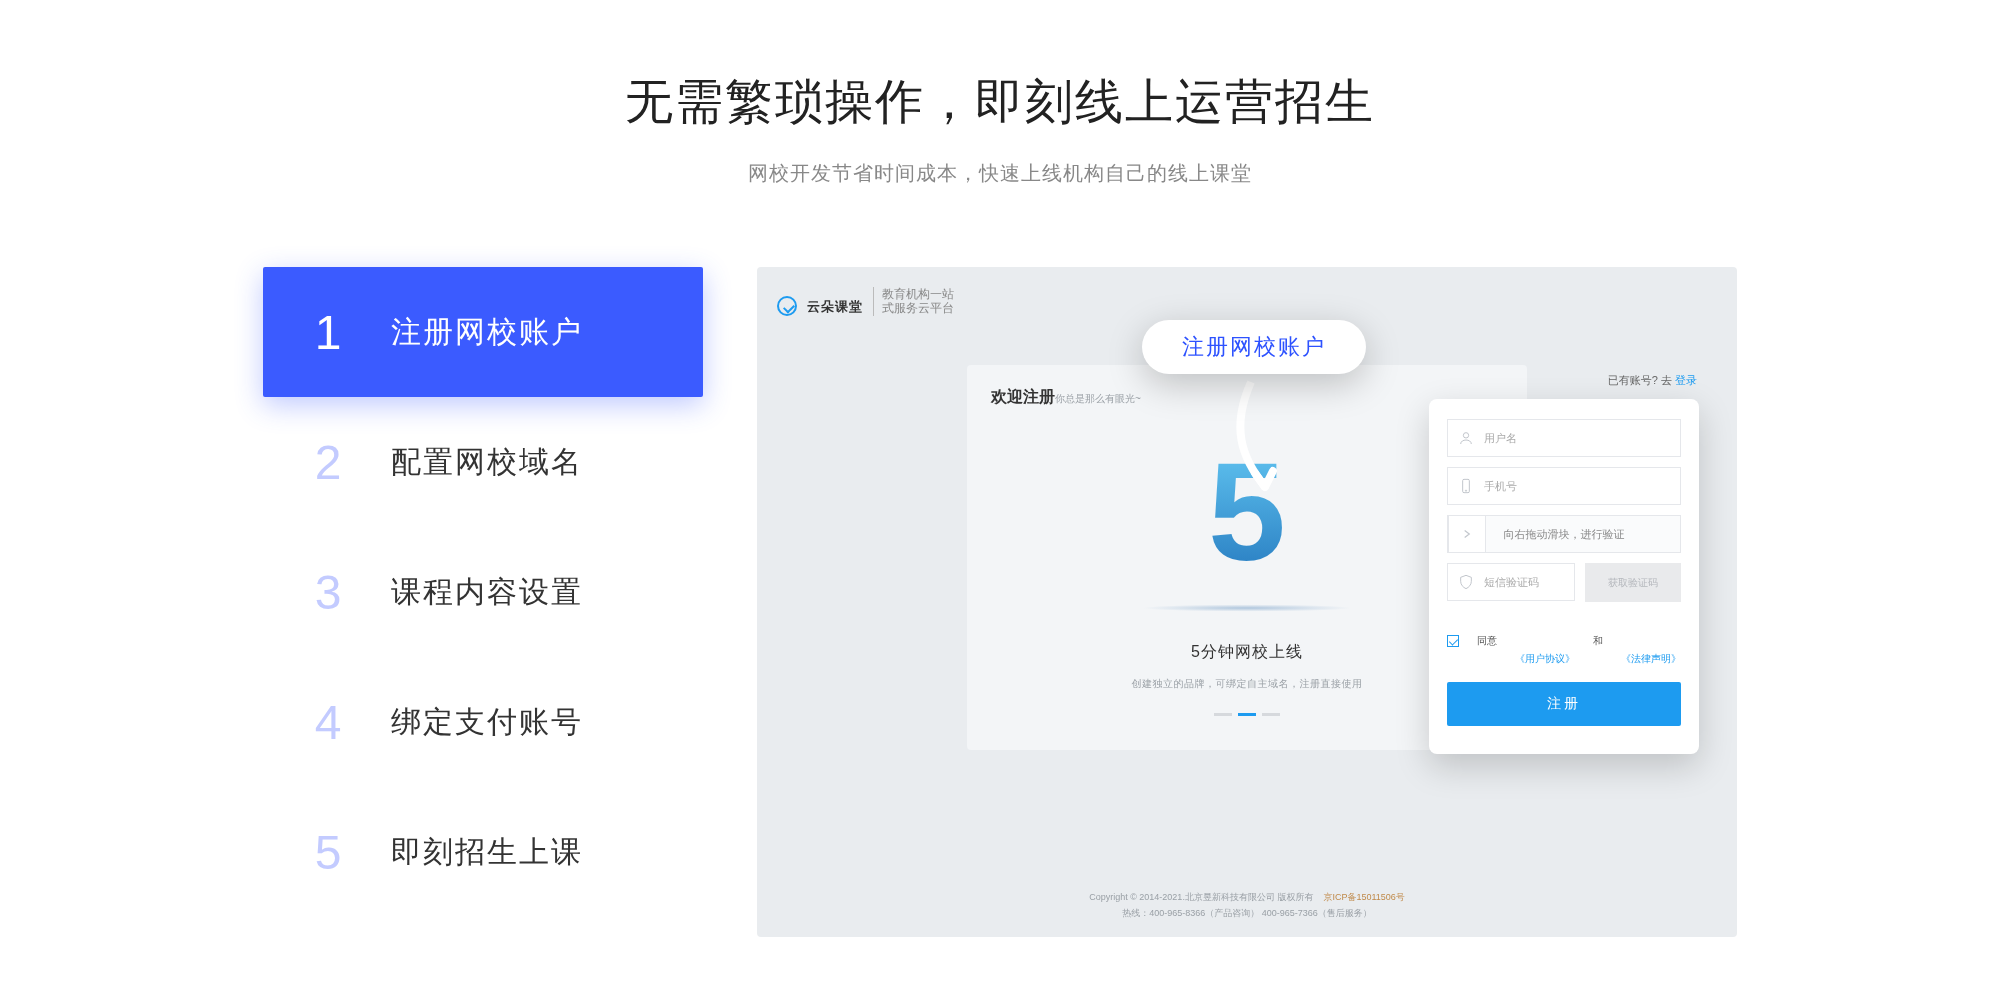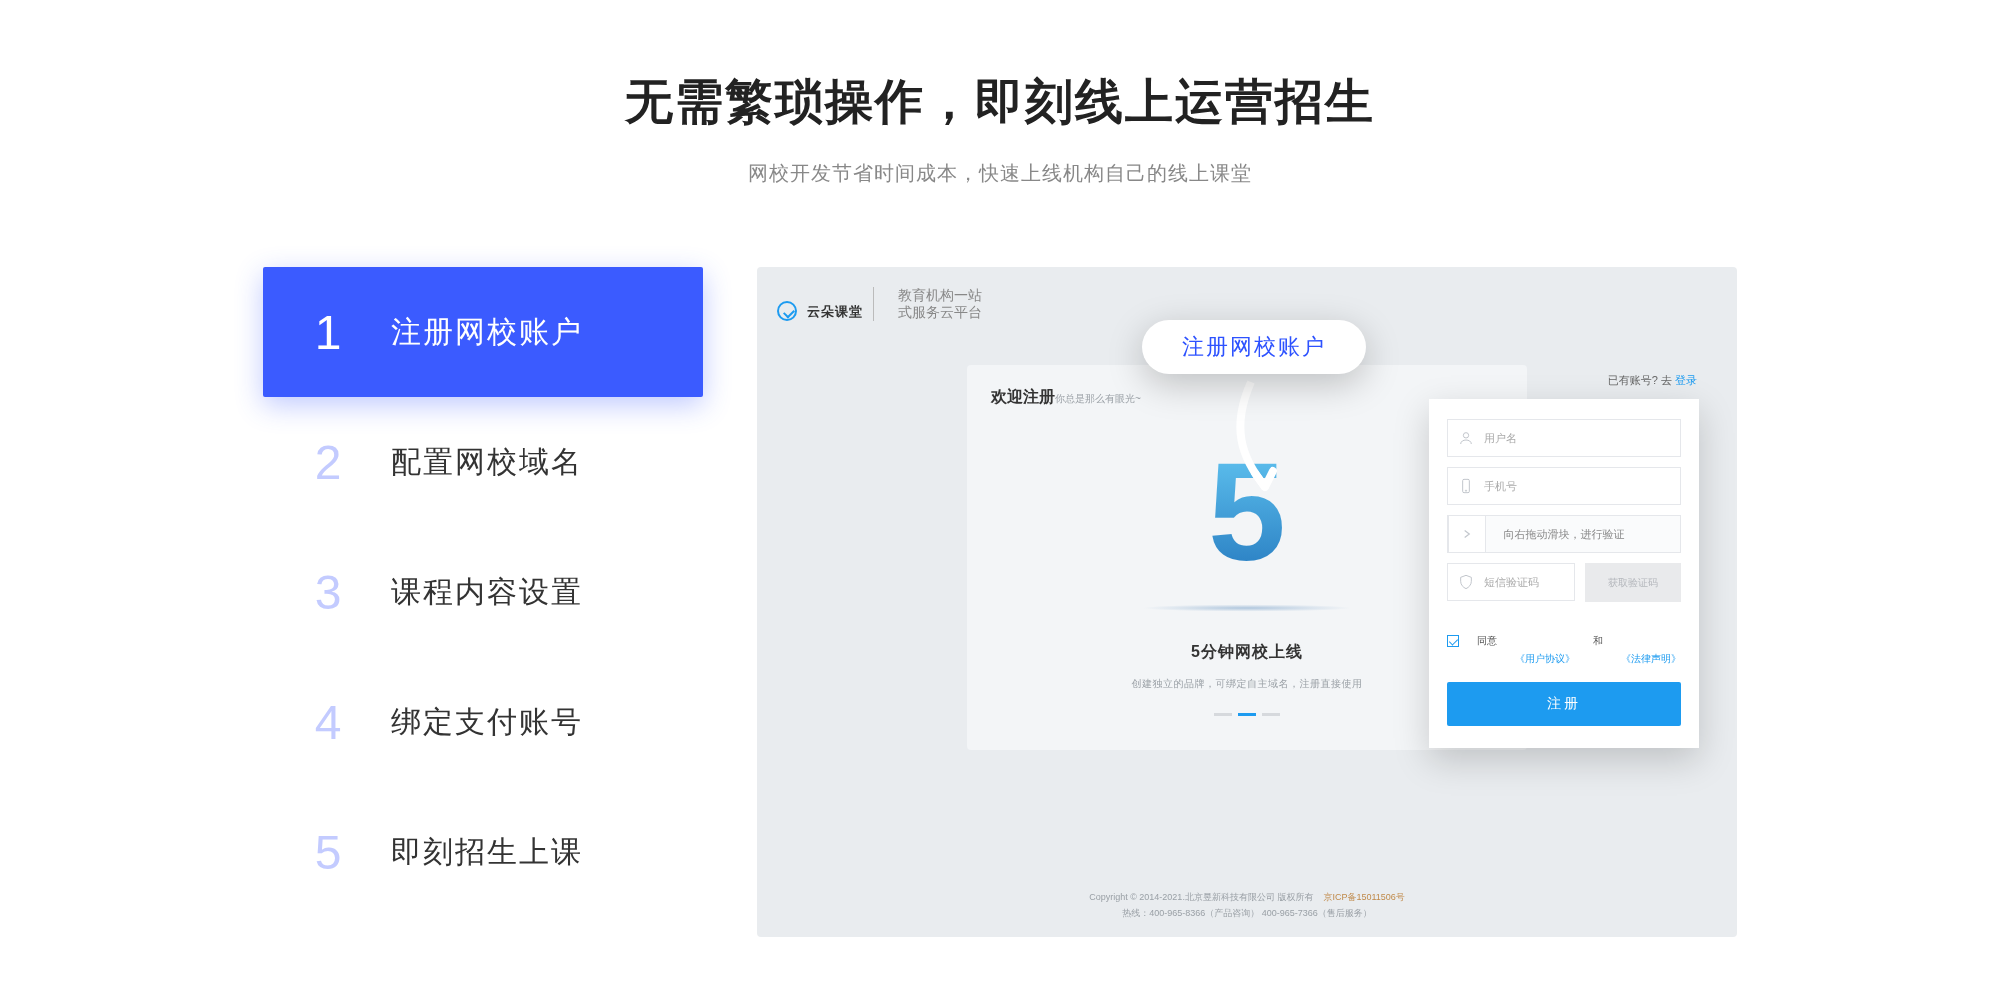--- a/index.html
+++ b/index.html
@@ -1,21 +1,21 @@
 <!DOCTYPE html>
 <html><head>
 <meta charset="utf-8">
 <style>
   * { box-sizing: border-box; margin: 0; padding: 0; }
   html, body { width: 100%; height: 100%; background: #fff; font-family: "PingFang SC", "Microsoft YaHei", sans-serif; }
   .page { width: 2000px; min-height: 995px; margin: 0 auto; position: relative; }
 
   
   .headline-block { text-align: center; padding-top: 70px; }
-  .headline-title { font-size: 48px; font-weight: 700; color: #222; letter-spacing: 2px; }
+  .headline-title { font-size: 48px; font-weight: 400; color: #222; letter-spacing: 2px; }
   .headline-sub { font-size: 20px; color: #888; margin-top: 26px; letter-spacing: 1px; }
 
   
   .main-row { display: flex; justify-content: center; gap: 54px; margin-top: 80px; }
 
   
   .steps { width: 440px; }
   .step {
     display: flex; align-items: center;
     height: 130px; padding-left: 36px;
@@ -54,21 +54,21 @@
     width: 20px; height: 20px; border-radius: 50%;
     border: 2.5px solid #1d9bf0;
     position: relative;
   }
   .pv-logo-mark::before {
     content: ""; position: absolute; top: 6px; left: 5px; width: 8px; height: 5px;
     border-left: 2.5px solid #1d9bf0; border-bottom: 2.5px solid #1d9bf0;
     transform: rotate(-45deg);
   }
   .pv-logo-text { font-size: 13px; font-weight: 600; color: #333; letter-spacing: 1px; }
-  .pv-logo-sub { font-size: 14px; color: #888; border-left: 1px solid #bbb; padding-left: 24px; line-height: 1.2; }
+  .pv-logo-sub { font-size: 12px; color: #888; border-left: 1px solid #bbb; padding-left: 8px; line-height: 1.2; }
 
   .pv-center-card {
     position: absolute; top: 98px; left: 210px; width: 560px;
     background: #f3f5f7; border-radius: 4px;
     padding: 22px 24px 34px;
     text-align: center;
   }
   .pv-center-card .welcome-row { display: flex; align-items: baseline; }
   .pv-center-card .welcome { font-size: 16px; font-weight: 600; color: #333; }
   .pv-center-card .tagline { font-size: 10px; color: #9aa0a6; }
@@ -79,38 +79,38 @@
     font-size: 140px; font-weight: 800; line-height: 1;
     background: linear-gradient(180deg,#62c6f2 0%, #1d6fb8 100%);
     -webkit-background-clip: text; color: transparent;
     text-align: center;
   }
   .hero-shadow {
     width: 210px; height: 16px; margin: -2px auto 0;
     background: radial-gradient(ellipse at center, rgba(120,160,200,0.55) 0%, rgba(255,255,255,0) 70%);
     transform: scaleY(0.45);
   }
-  .hero-caption1 { margin-top: 26px; font-size: 16px; font-weight: 700; color: #333; letter-spacing: 1px; }
+  .hero-caption1 { margin-top: 26px; font-size: 16px; font-weight: 400; color: #333; letter-spacing: 1px; }
   .hero-caption2 { margin-top: 14px; font-size: 10px; color: #9aa0a6; letter-spacing: 0.5px; }
   .hero-dots { display: flex; justify-content: center; gap: 6px; margin-top: 22px; }
   .hero-dot { width: 18px; height: 3px; background: #d6d9dd; }
   .hero-dot.active { background: #1d9bf0; }
 
   .pv-topright {
     position: absolute; top: 106px; right: 40px;
     font-size: 11px; color: #666;
   }
   .pv-topright .login-link { color: #1d9bf0; cursor: pointer; }
 
   .reg-card {
     position: absolute; top: 132px; right: 38px;
     width: 270px; background: #fff;
-    border-radius: 0;
+    border-radius: 8px;
     box-shadow: 0 12px 34px rgba(0,0,0,0.18);
-    padding: 20px 18px 22px;
+    padding: 20px 18px 28px;
   }
   .reg-field {
     display: flex; align-items: center;
     border: 1px solid #e5e7eb; height: 38px; margin-bottom: 10px;
     padding: 0 10px; color: #aaa; font-size: 11px;
   }
   .reg-field .icon { width: 16px; height: 16px; margin-right: 10px; flex: 0 0 auto; fill: #c2c6cc; stroke: #c2c6cc; }
   .reg-field.slider { justify-content: center; color: #888; position: relative; background: #fafbfc; }
   .reg-field.slider .slider-knob {
     position: absolute; left: 0; top: -1px; bottom: -1px; width: 38px;

